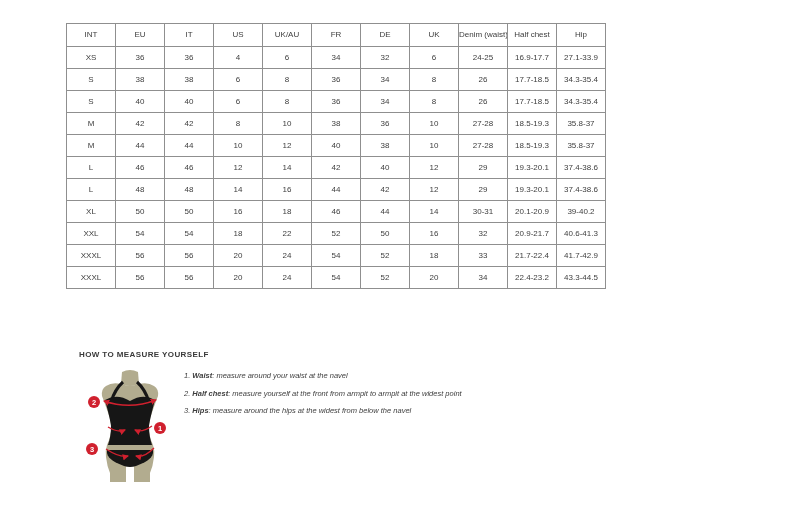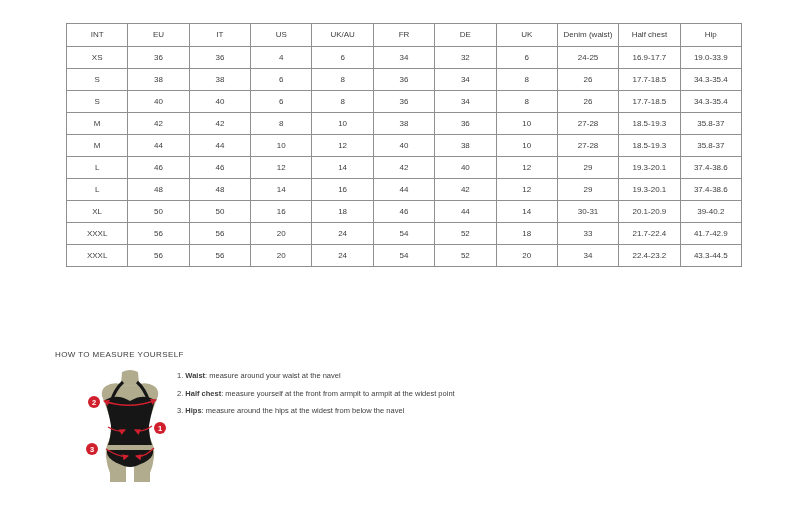--- a/index.html
+++ b/index.html
@@ -1,37 +1,37 @@
 <!DOCTYPE html>
 <html><head>
 <meta charset="utf-8">
 <style>
   html,body{margin:0;padding:0;}
   body{
     width:798px;height:519px;background:#ffffff;position:relative;
     font-family:"Liberation Sans",sans-serif;color:#3d3d3d;overflow:hidden;
   }
   .size-table{
-    position:absolute;left:66px;top:23px;width:676px;
+    position:absolute;left:66px;top:23px;width:540px;
     border-collapse:collapse;table-layout:fixed;padding-left:12px;
   }
   .size-table th,.size-table td{
     border:1px solid #8f8f8f;
     font-size:8px;font-weight:400;color:#3d3d3d;
     text-align:center;vertical-align:middle;
     height:21px;padding:0;line-height:1;
     white-space:nowrap;overflow:hidden;
   }
   .size-table th{height:22px;}
   .measure-heading{
-    position:absolute;left:55px;top:350px;
-    font-size:8px;font-weight:400;color:#3a3a3a;letter-spacing:.4px;
+    position:absolute;left:79px;top:350px;
+    font-size:8px;font-weight:700;color:#3a3a3a;letter-spacing:.4px;
   }
   .figure{position:absolute;left:82px;top:369px;width:96px;height:124px;}
-  .instructions{position:absolute;left:177px;top:371px;font-size:7.5px;color:#3d3d3d;}
+  .instructions{position:absolute;left:184px;top:371px;font-size:7.5px;color:#3d3d3d;font-style:italic;}
   .instr{margin:0 0 8.5px 0;line-height:9px;white-space:nowrap;}
   .instr b{font-weight:700;}
 </style>
 </head>
 <body>
 
 <div class="page">
 
   <table class="size-table">
     <thead>
@@ -54,21 +54,21 @@
           <td>XS</td>
           <td>36</td>
           <td>36</td>
           <td>4</td>
           <td>6</td>
           <td>34</td>
           <td>32</td>
           <td>6</td>
           <td>24-25</td>
           <td>16.9-17.7</td>
-          <td>19.0-33.9</td>
+          <td>27.1-33.9</td>
         </tr>
         <tr>
           <td>S</td>
           <td>38</td>
           <td>38</td>
           <td>6</td>
           <td>8</td>
           <td>36</td>
           <td>34</td>
           <td>8</td>
@@ -146,20 +146,33 @@
           <td>50</td>
           <td>50</td>
           <td>16</td>
           <td>18</td>
           <td>46</td>
           <td>44</td>
           <td>14</td>
           <td>30-31</td>
           <td>20.1-20.9</td>
           <td>39-40.2</td>
+        </tr>
+        <tr>
+          <td>XXL</td>
+          <td>54</td>
+          <td>54</td>
+          <td>18</td>
+          <td>22</td>
+          <td>52</td>
+          <td>50</td>
+          <td>16</td>
+          <td>32</td>
+          <td>20.9-21.7</td>
+          <td>40.6-41.3</td>
         </tr>
         <tr>
           <td>XXXL</td>
           <td>56</td>
           <td>56</td>
           <td>20</td>
           <td>24</td>
           <td>54</td>
           <td>52</td>
           <td>18</td>

